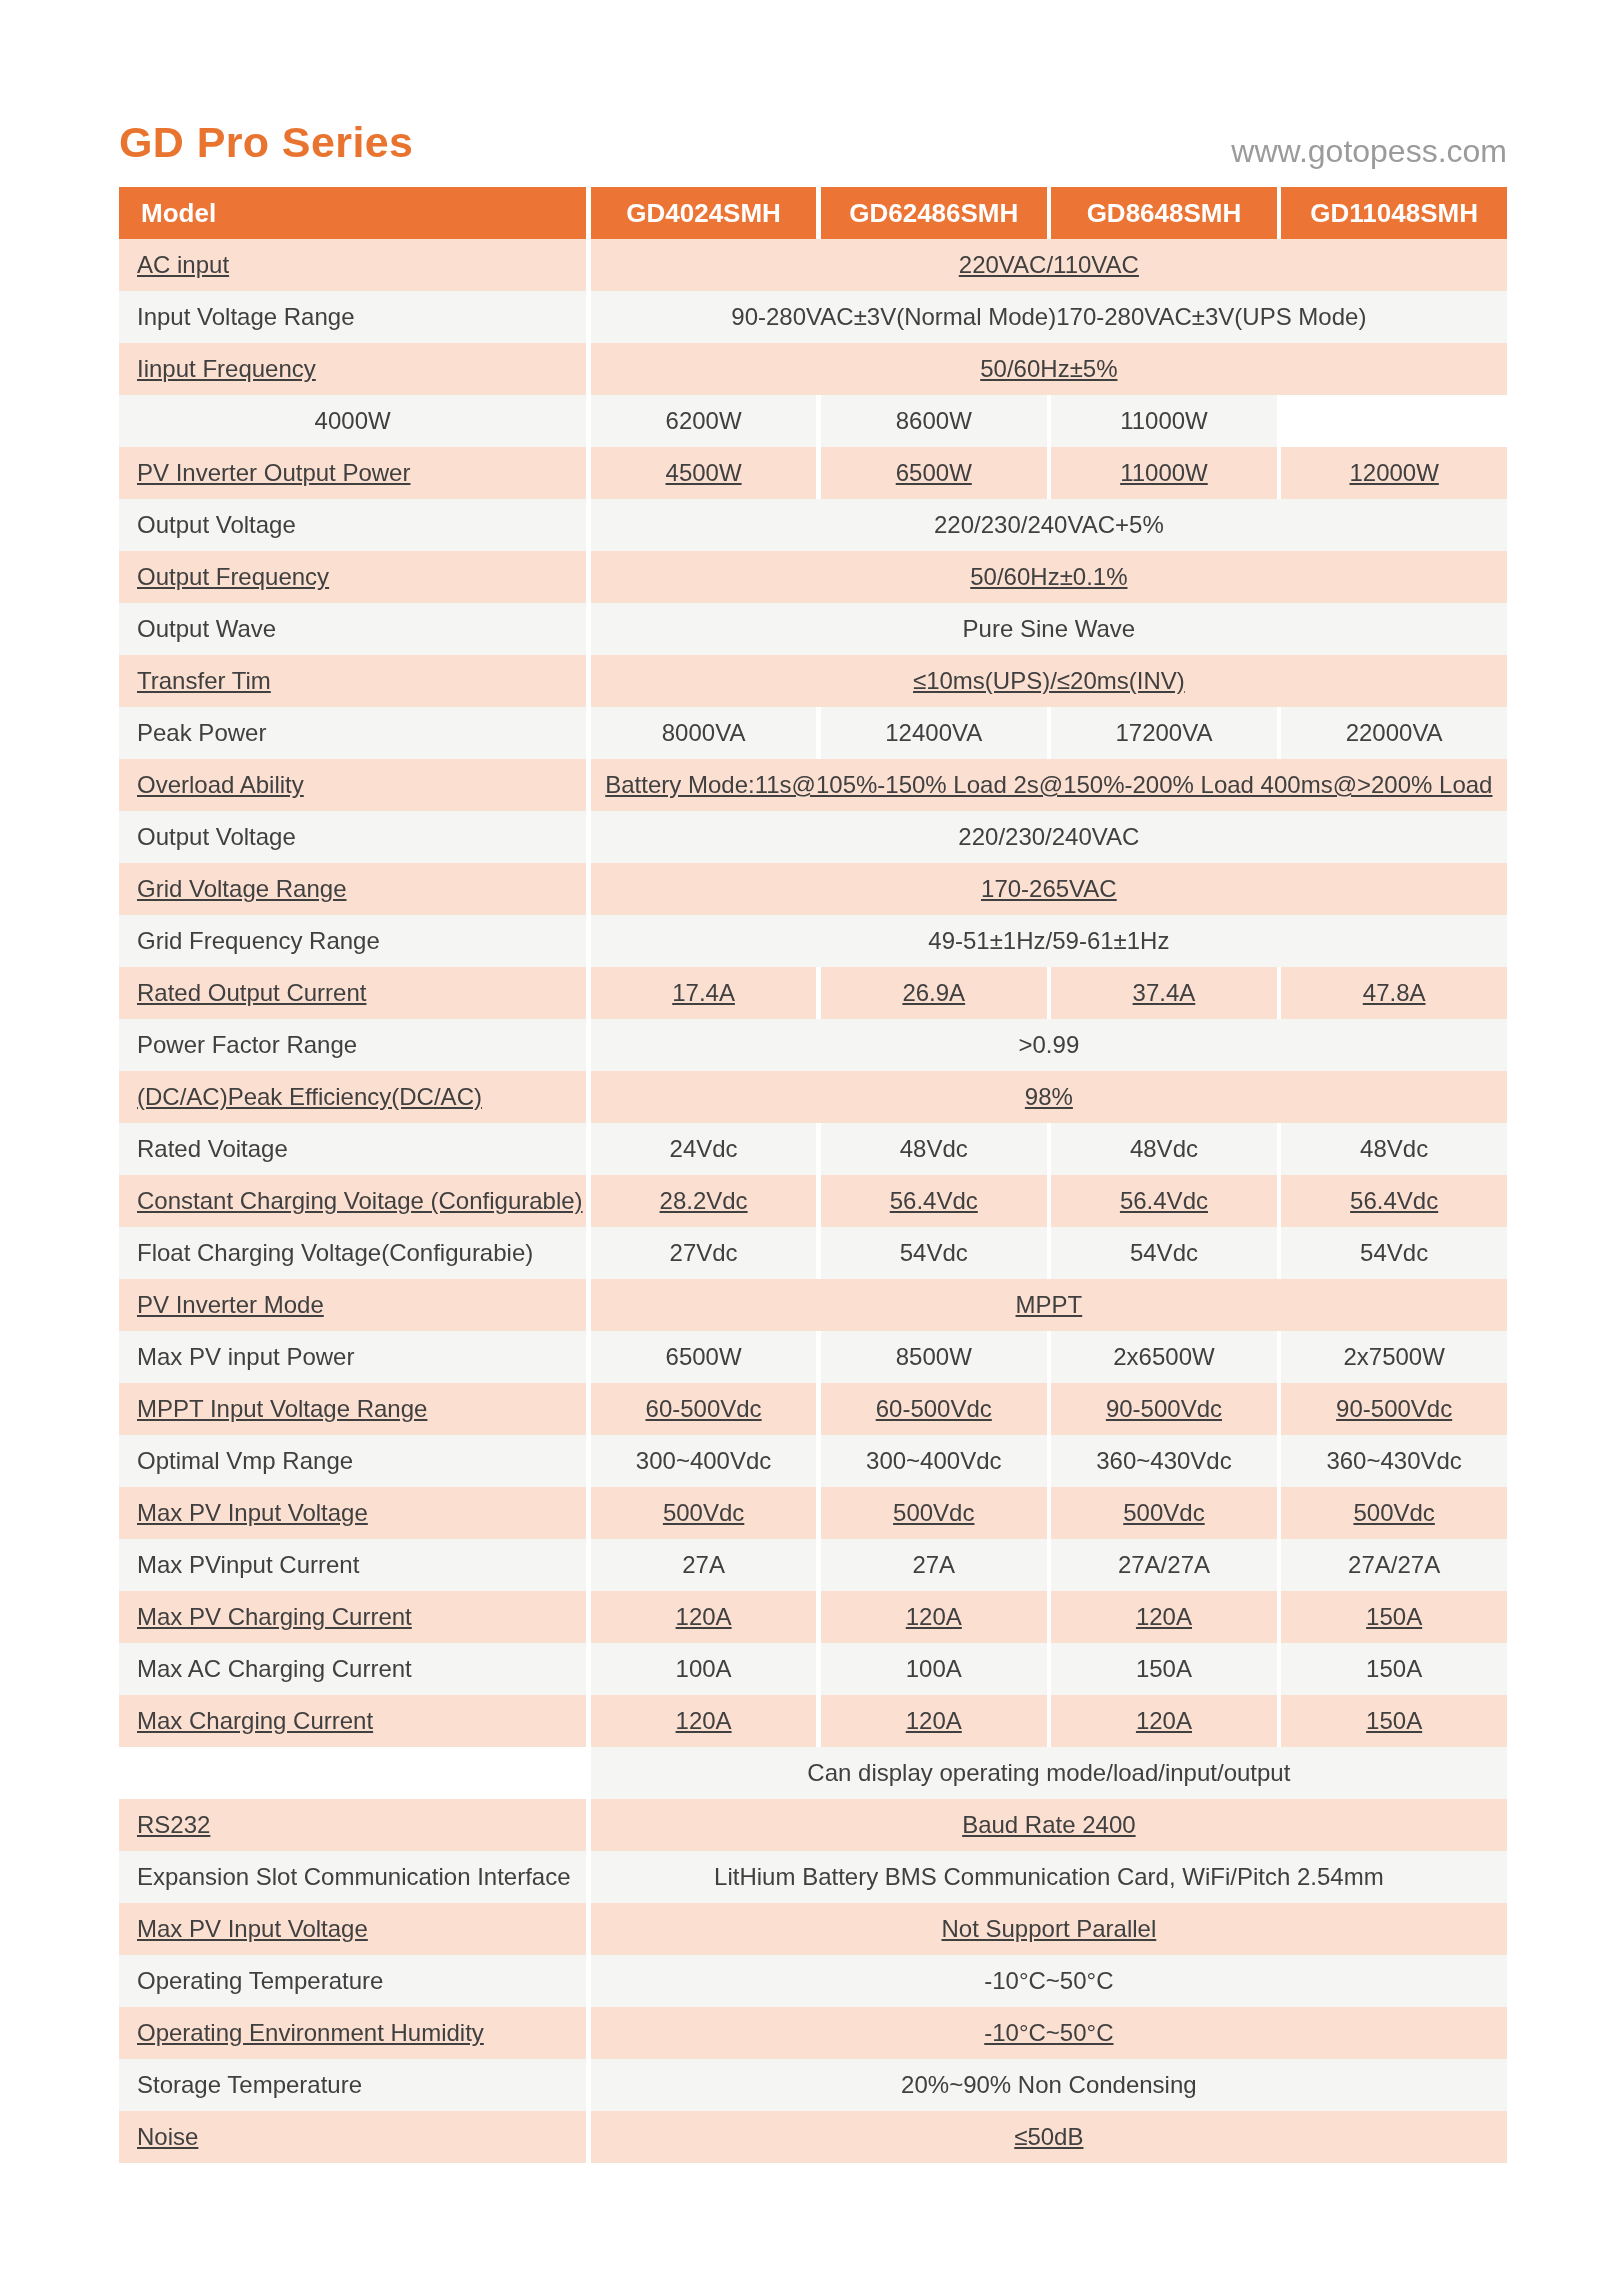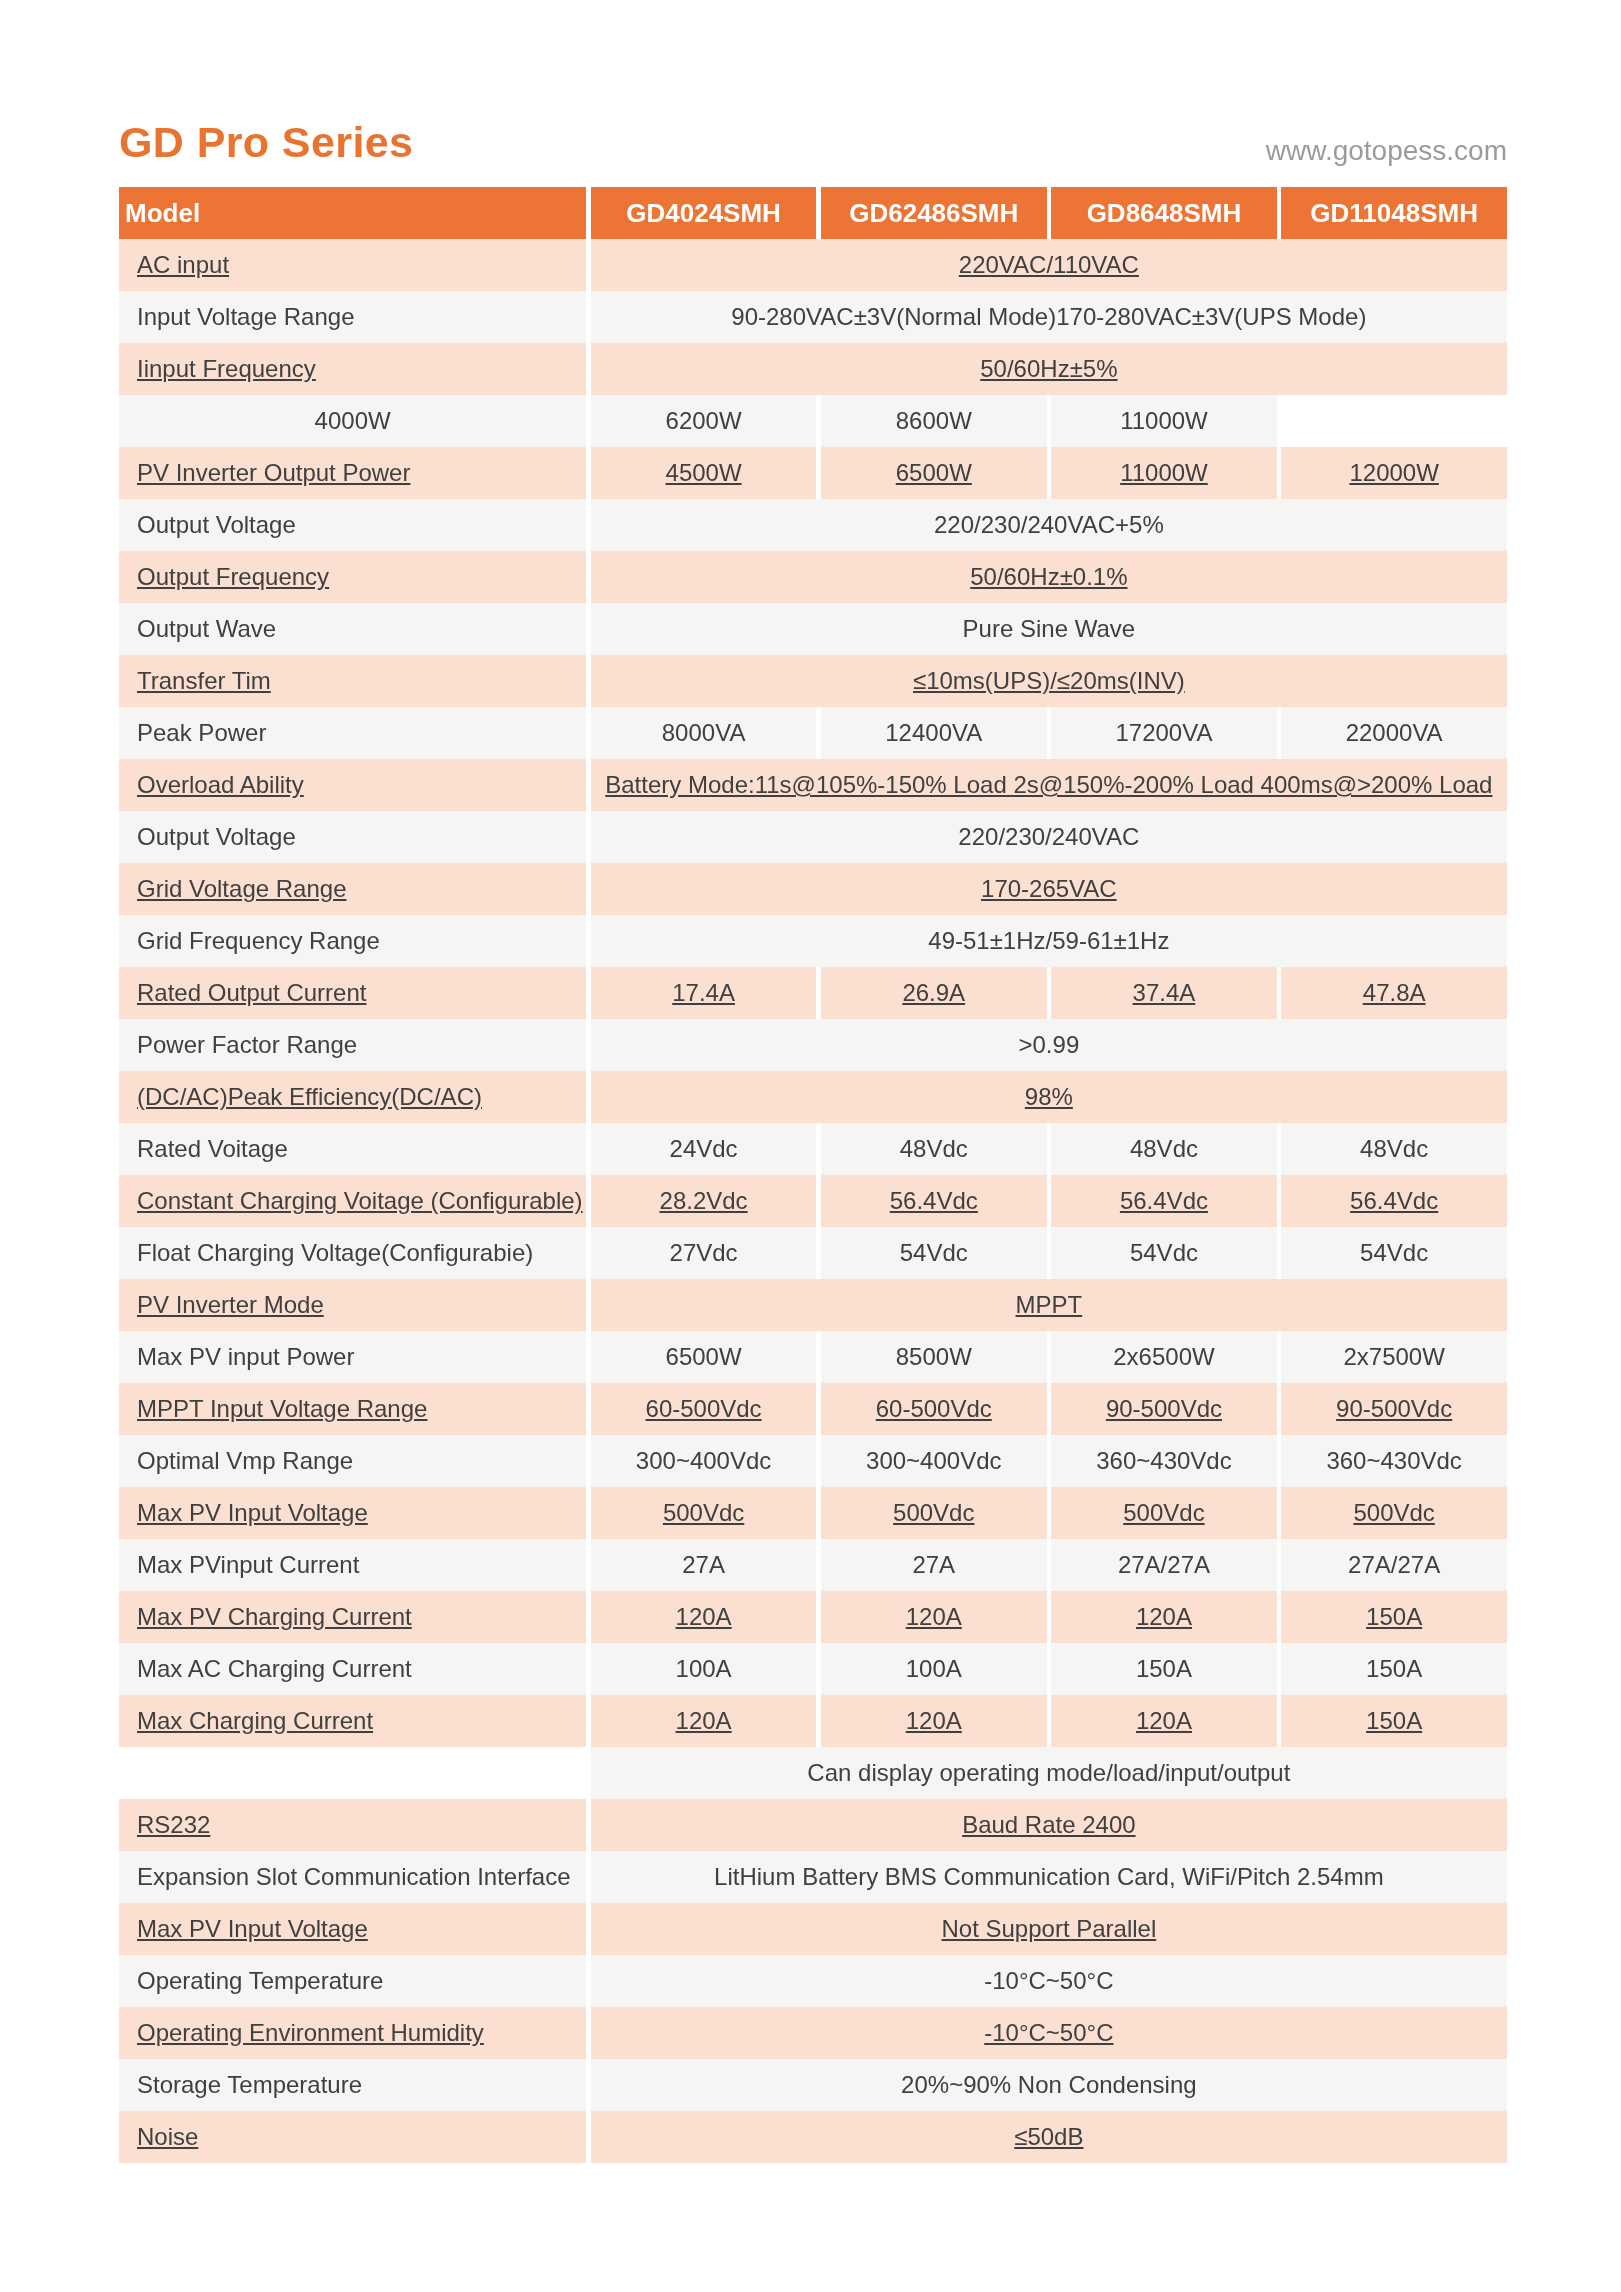--- a/index.html
+++ b/index.html
@@ -28,21 +28,21 @@
     height: 59px;
   }
   .page-title {
     font-size: 43px;
     line-height: 52px;
     font-weight: bold;
     color: var(--title-orange, #E8742F);
     letter-spacing: 0.4px;
   }
   .site-url {
-    font-size: 28px;
+    font-size: 32px;
     line-height: 34px;
     margin-top: 4px;
     color: var(--url-gray, #9B9B9B);
   }
   .spec-table {
     margin-top: 19px;
     width: 100%;
   }
   .header-row, .row {
     display: grid;
@@ -59,21 +59,21 @@
     white-space: nowrap;
   }
   .header-cell {
     background: var(--header-bg, #EC7434);
     color: #ffffff;
     font-weight: bold;
     font-size: 26px;
   }
   .model-cell {
     justify-content: flex-start;
-    padding-left: 6px;
+    padding-left: 22px;
   }
   .label-cell {
     justify-content: flex-start;
     padding-left: 18px;
   }
   .row.peach .cell { background: var(--row-peach, #FBDFD1); text-decoration: underline; }
   .row.light .cell { background: var(--row-light, #F5F5F4); }
   .span-cell { grid-column: 2 / 6; }
 </style>
 </head>

